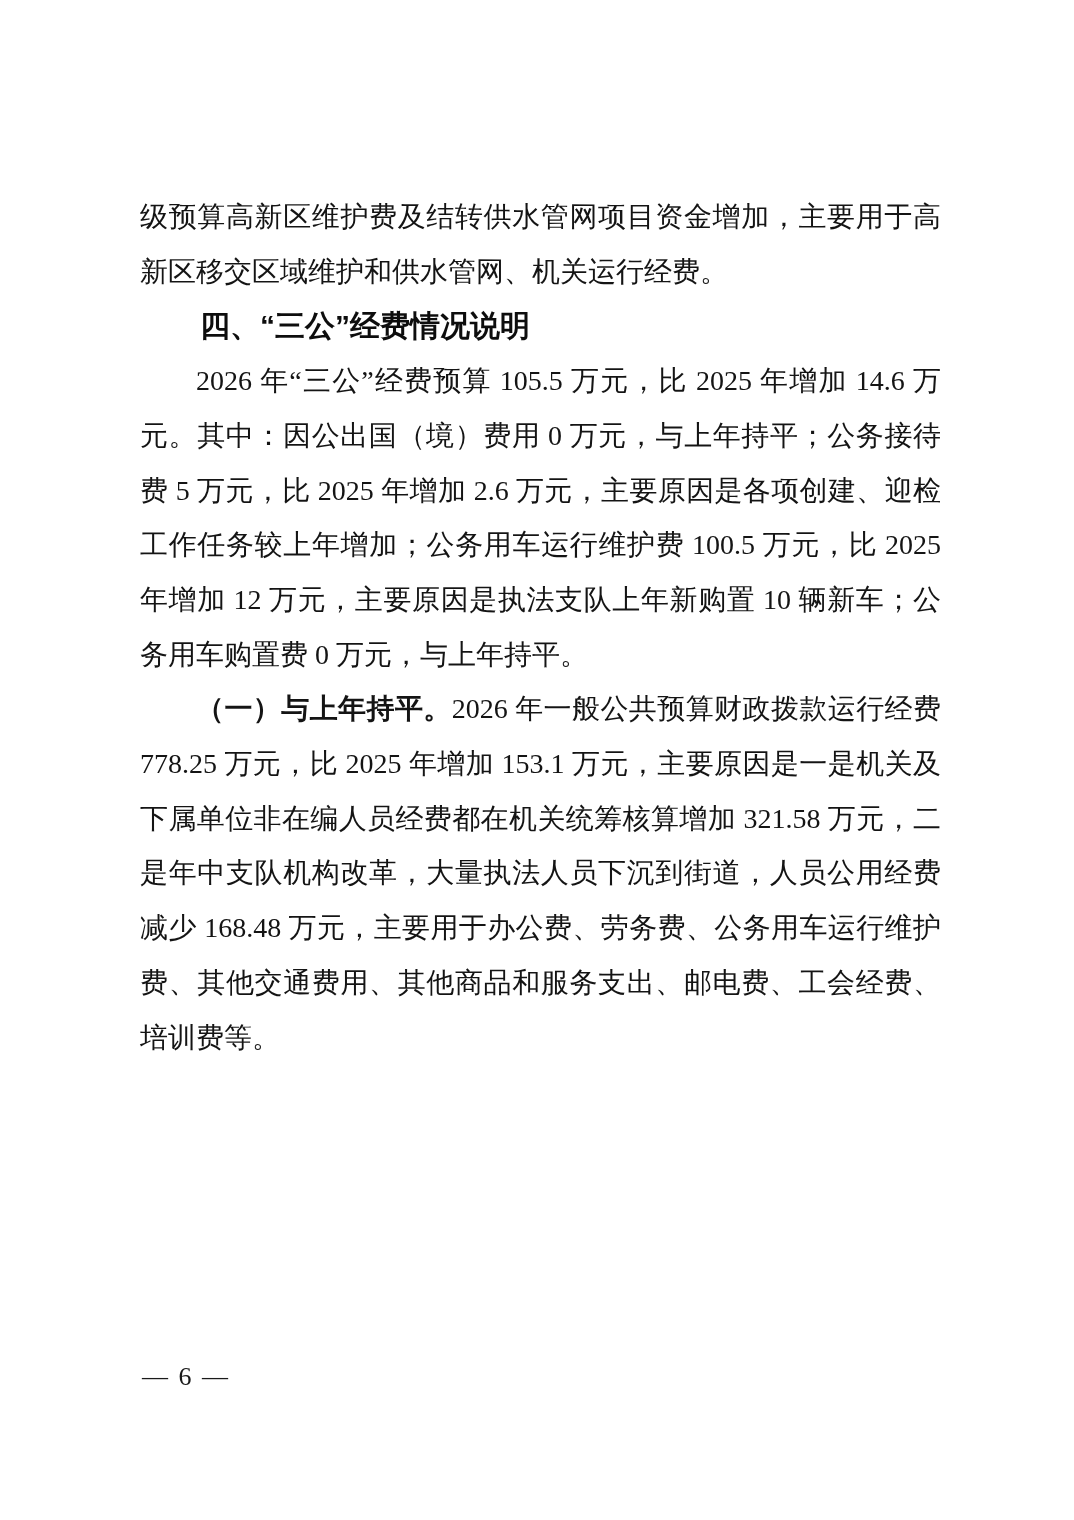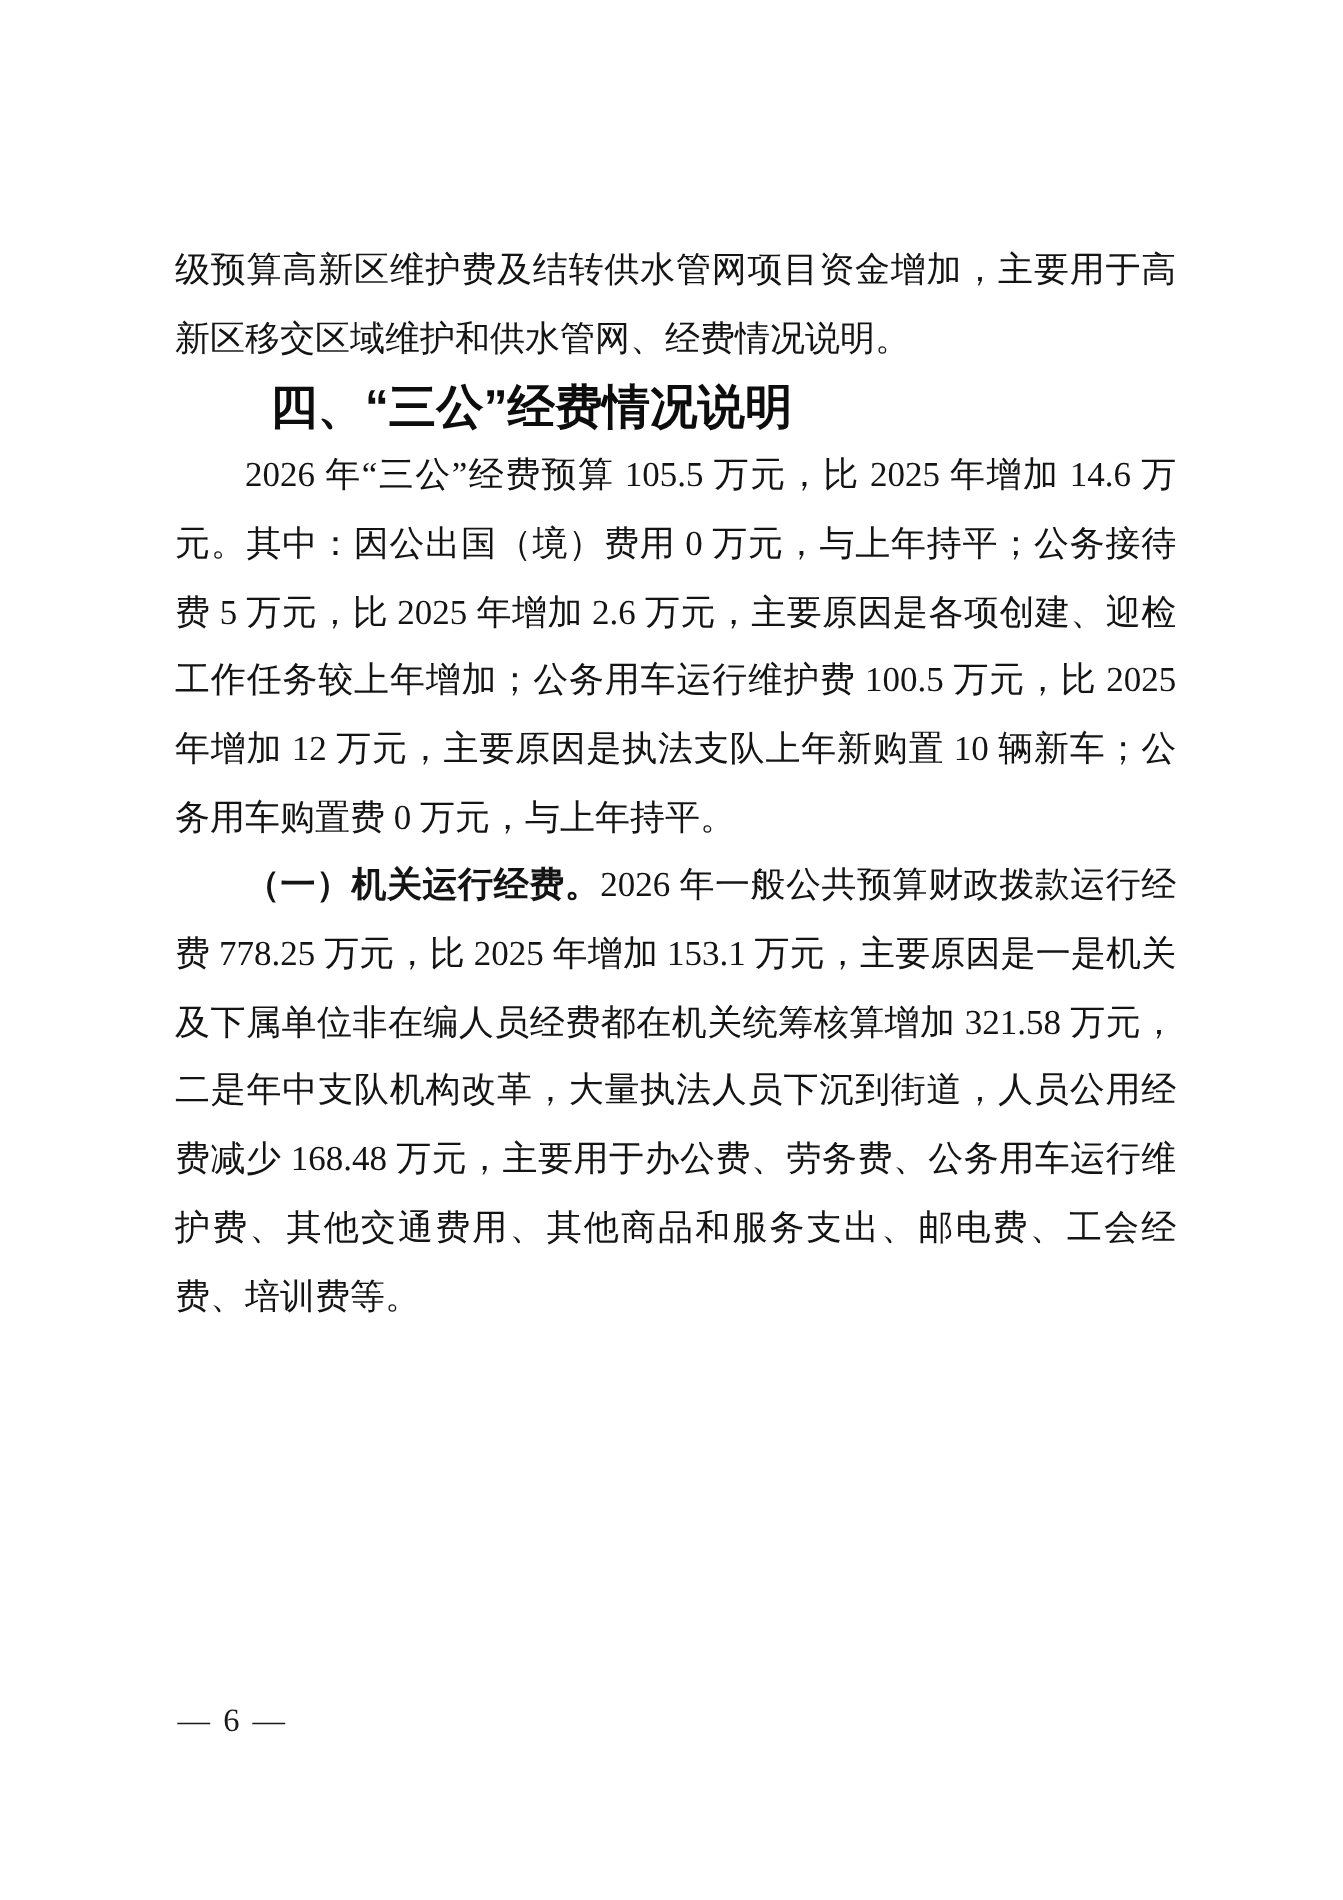--- a/index.html
+++ b/index.html
@@ -36,21 +36,21 @@
   .para.continues {
     
     text-align-last: justify;
   }
   .heading {
     margin: 0;
     padding: 0;
     text-indent: 2em;
     font-family: "Liberation Sans", "DejaVu Sans", sans-serif;
     font-weight: 700;
-    font-size: 38px;
+    font-size: 30px;
     line-height: 54.7px;
     color: #0d0d0d;
   }
   .lead {
     font-weight: 700;
   }
   .page-footer {
     position: absolute;
     left: 142px;
     top: 1362px;
@@ -60,27 +60,27 @@
     color: #1a1a1a;
   }
 </style>
 </head>
 <body>
 
 <div class="page">
 
   <div class="body-text">
 
-    <p class="para no-indent">级预算高新区维护费及结转供水管网项目资金增加，主要用于高新区移交区域维护和供水管网、经费情况说明。</p>
+    <p class="para no-indent">级预算高新区维护费及结转供水管网项目资金增加，主要用于高新区移交区域维护和供水管网、机关运行经费。</p>
 
     <h2 class="heading">四、“三公”经费情况说明</h2>
 
     <p class="para">2026 年“三公”经费预算 105.5 万元，比 2025 年增加 14.6 万元。其中：因公出国（境）费用 0 万元，与上年持平；公务接待费 5 万元，比 2025 年增加 2.6 万元，主要原因是各项创建、迎检工作任务较上年增加；公务用车运行维护费 100.5 万元，比 2025 年增加 12 万元，主要原因是执法支队上年新购置 10 辆新车；公务用车购置费 0 万元，与上年持平。</p>
 
 
-    <p class="para"><span class="lead">（一）机关运行经费。</span><span>2026 年一般公共预算财政拨款运行经费 778.25 万元，比 2025 年增加 153.1 万元，主要原因是一是机关及下属单位非在编人员经费都在机关统筹核算增加 321.58 万元，二是年中支队机构改革，大量执法人员下沉到街道，人员公用经费减少 168.48 万元，主要用于办公费、劳务费、公务用车运行维护费、其他交通费用、其他商品和服务支出、邮电费、工会经费、培训费等。</span></p>
+    <p class="para"><span class="lead">（一）与上年持平。</span><span>2026 年一般公共预算财政拨款运行经费 778.25 万元，比 2025 年增加 153.1 万元，主要原因是一是机关及下属单位非在编人员经费都在机关统筹核算增加 321.58 万元，二是年中支队机构改革，大量执法人员下沉到街道，人员公用经费减少 168.48 万元，主要用于办公费、劳务费、公务用车运行维护费、其他交通费用、其他商品和服务支出、邮电费、工会经费、培训费等。</span></p>
 
 
   </div>
 
   <div class="page-footer">— 6 —</div>
 
 </div>
 
 </body></html>

